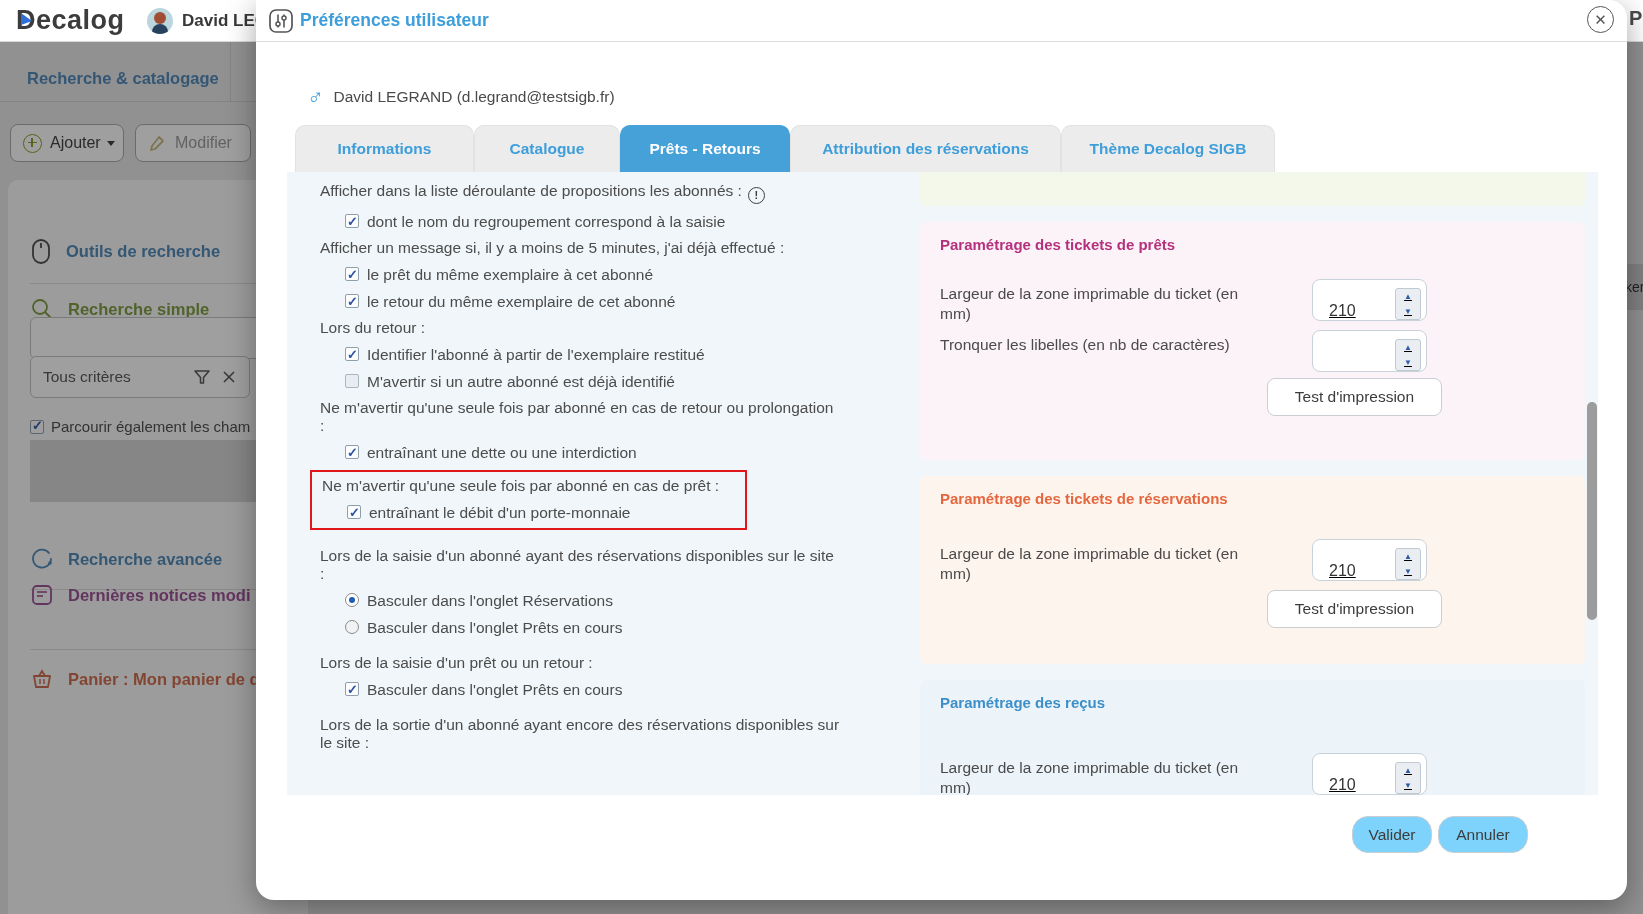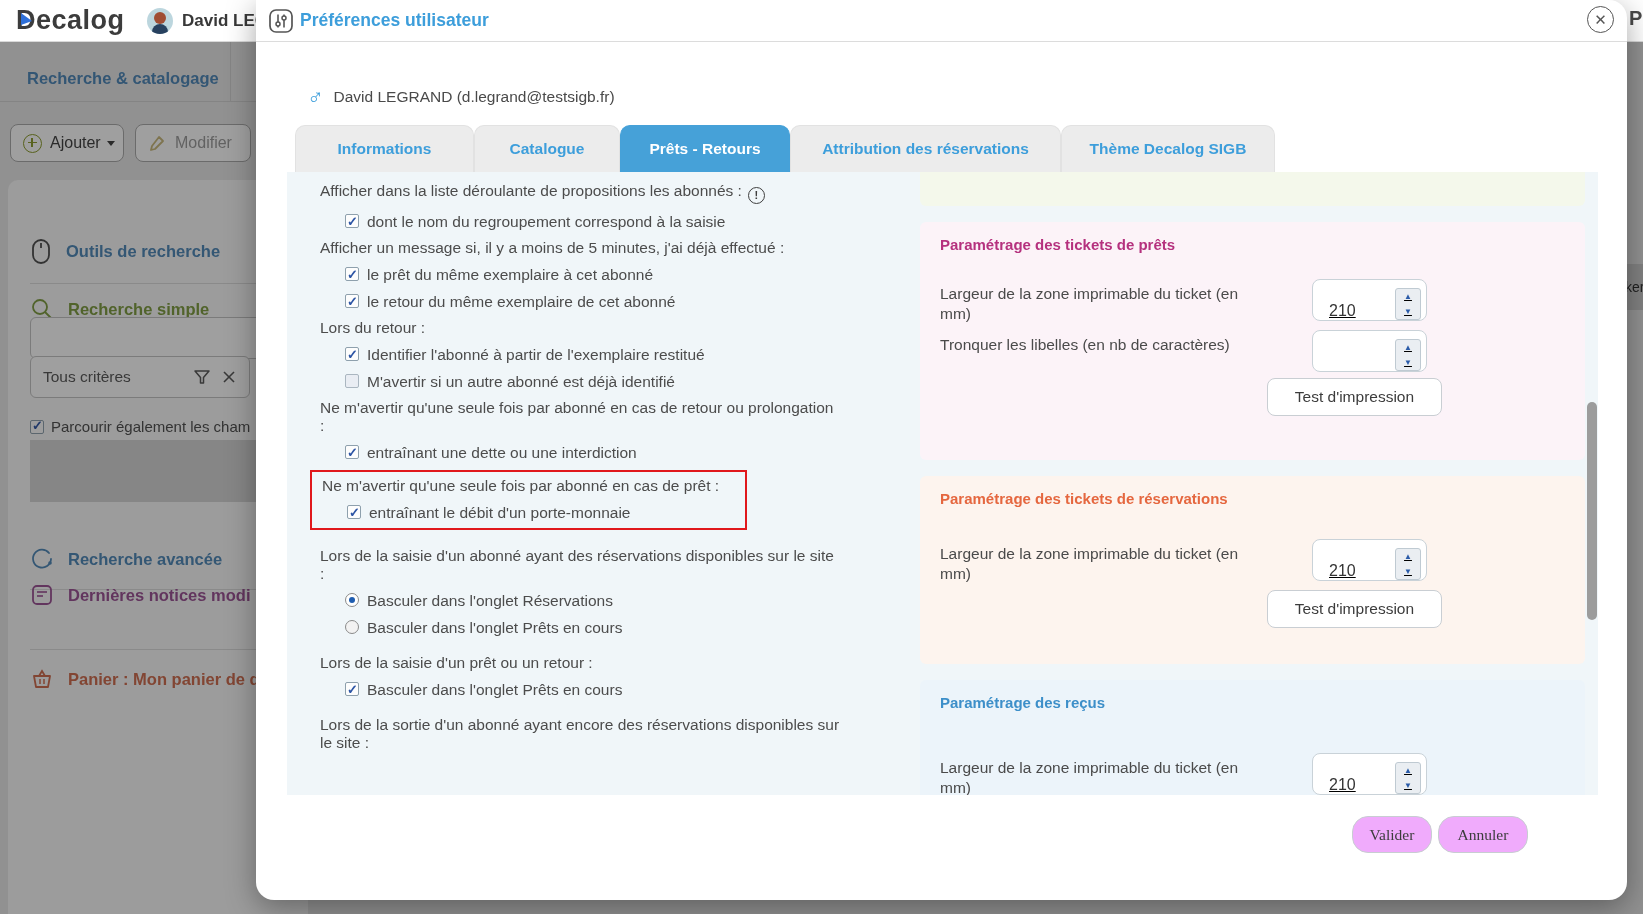--- a/index.html
+++ b/index.html
@@ -113,22 +113,22 @@
   .spinner { margin-left:auto; margin-right:5px; width:26px; height:32px; background:#eaeef2; border:1px solid #bfcad2;
              border-radius:3px; display:flex; flex-direction:column; overflow:hidden; }
   .spin-up,.spin-dn { flex:1; display:flex; align-items:center; justify-content:center; font-size:8px; color:#2a5ba8; cursor:pointer;}
   .test-row { display:flex; }
   .test-btn { margin-left:327px; width:175px; height:38px; background:#fff; border:1px solid #c9ced3; border-radius:8px;
               font-size:15.5px; color:#3c3c3c; display:flex; align-items:center; justify-content:center; cursor:pointer;}
 
   .scroll-thumb { position:absolute; right:1px; top:230px; width:10px; height:218px; background:#9c9c9c; border-radius:5px; }
 
   
-  .footer-btn { position:absolute; top:816px; height:37px; background:#f0abfc; border:1px solid #c8cdd2; border-radius:16px;
-                font-size:15.5px; color:#3c3c3c; display:flex; align-items:center; justify-content:center; cursor:pointer;font-family:Liberation Serif, serif; }
+  .footer-btn { position:absolute; top:816px; height:37px; background:#7dd3fc; border:1px solid #c8cdd2; border-radius:16px;
+                font-size:15.5px; color:#3c3c3c; display:flex; align-items:center; justify-content:center; cursor:pointer; }
   .btn-valider { left:1096px; width:80px; }
   .btn-annuler { left:1182px; width:90px; }
 
   svg { display:block; }
 </style>
 </head>
 <body>
 
 <div class="stage">
 

